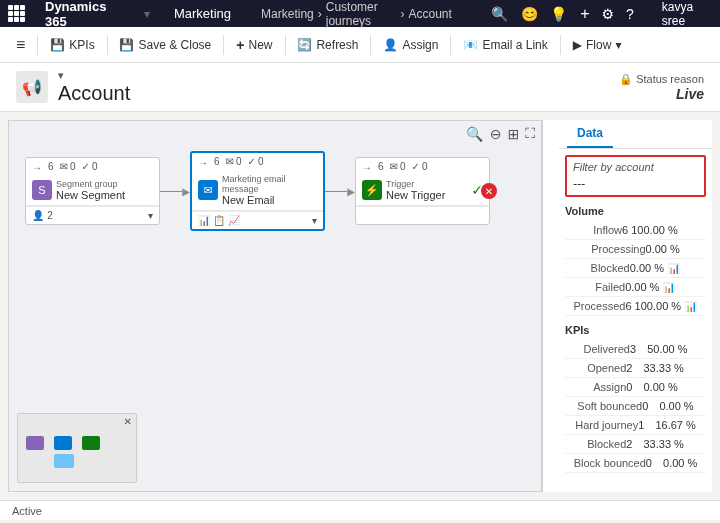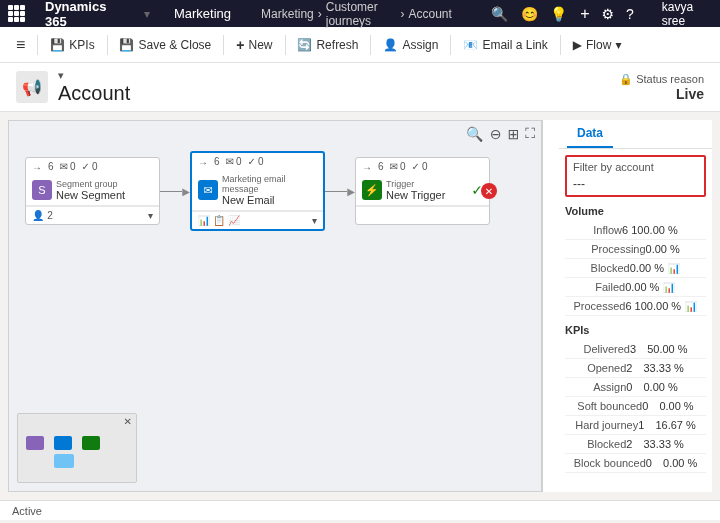--- a/index.html
+++ b/index.html
@@ -62,21 +62,21 @@
       background: #e8e8e8;
       border-radius: 3px;
       display: flex; align-items: center; justify-content: center;
       font-size: 16px; color: #555;
     }
     .header-title-group {}
     .header-subtitle { font-size: 11px; color: #555; display: flex; align-items: center; gap: 4px; }
     .header-title { font-size: 20px; font-weight: 400; color: #222; }
     .header-right { text-align: right; }
     .status-label { font-size: 11px; color: #555; }
-    .status-value { font-size: 14px; font-weight: 600; color: #333; }
+    .status-value { font-size: 14px; font-weight: 600; color: #333; font-style: italic; }
 
     
     .main-content {
       display: flex;
       height: calc(523px - 27px - 36px - 52px - 20px);
       background: #f3f2f1;
     }
 
     
     .journey-canvas {
@@ -182,20 +182,21 @@
     }
     .panel-tab.active { border-bottom-color: #0078d4; color: #0078d4; font-weight: 600; }
 
     .panel-body { flex: 1; overflow-y: auto; padding: 6px; }
 
     .filter-box {
       border: 2px solid #d9292c;
       border-radius: 2px;
       padding: 4px 6px;
       margin-bottom: 8px;
+      font-style: italic;
     }
     .filter-label { font-size: 11px; color: #555; margin-bottom: 4px; }
     .filter-value { font-size: 12px; color: #333; }
 
     .section-title {
       font-size: 11px; font-weight: 600; color: #333;
       margin: 8px 0 4px 0;
     }
 
     .metric-row {

